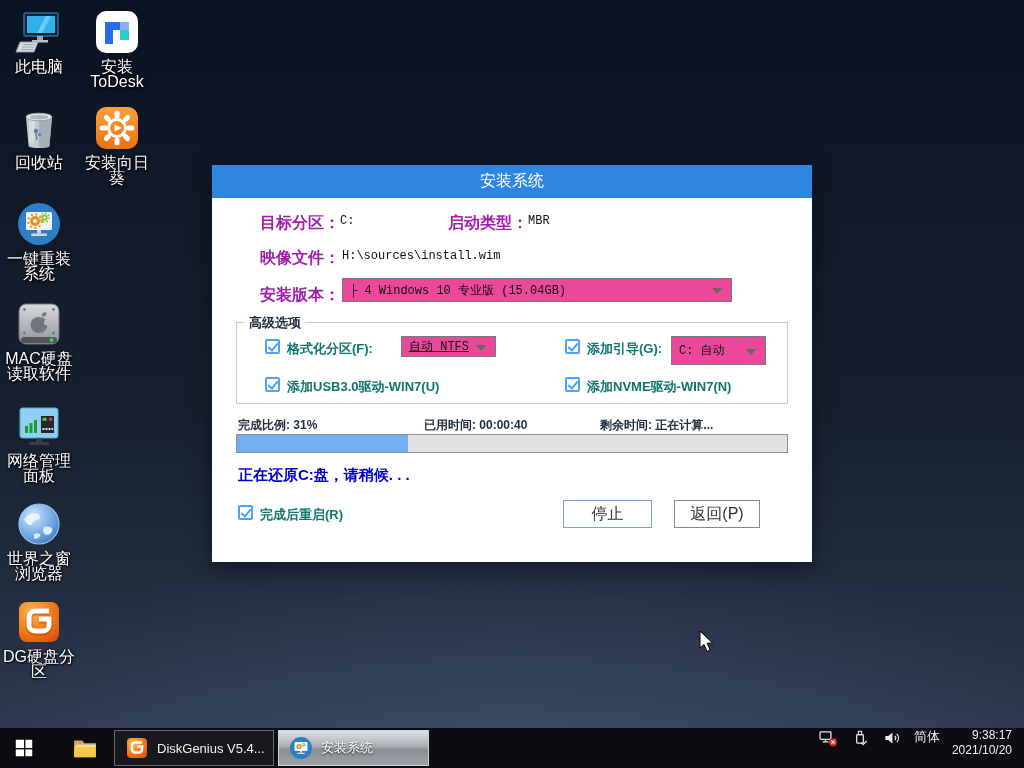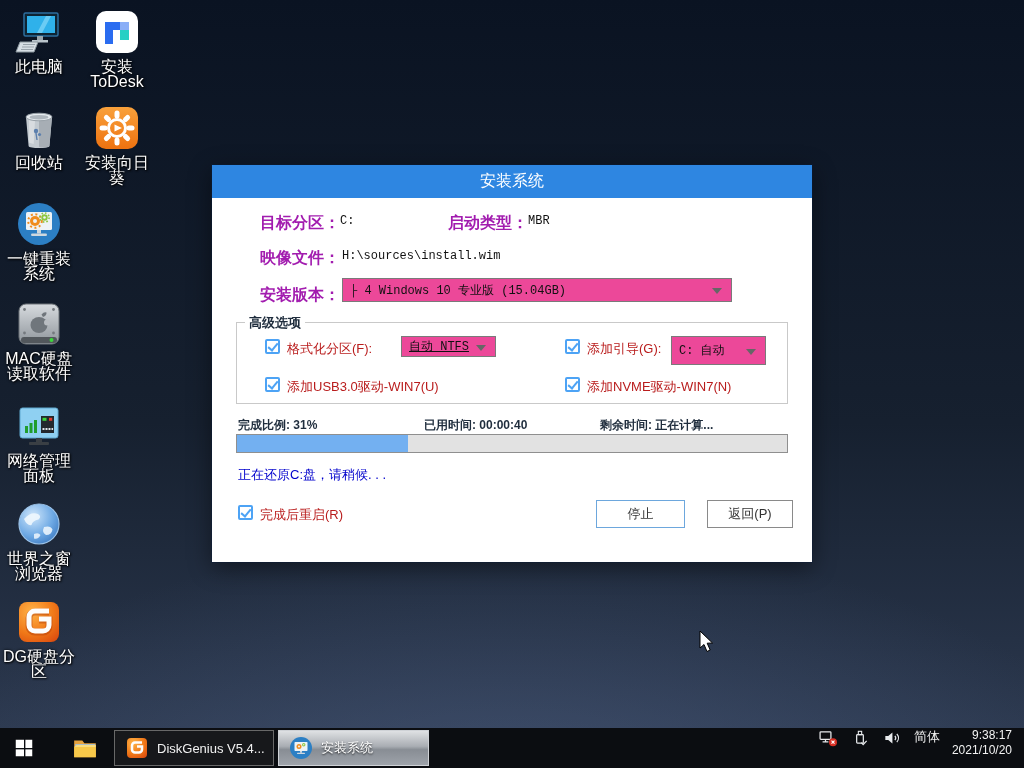--- a/index.html
+++ b/index.html
@@ -43,31 +43,31 @@
   .groupbox { position:absolute; left:24px; top:157px; width:552px; height:82px; border:1px solid #c9c9c9; }
   .groupbox-legend {
     position:absolute; top:-9px; left:8px; background:#fff; padding:0 4px;
     font-size:13px; font-weight:bold; color:#1f2d3d;
   }
   .cb { position:absolute; width:15px; height:15px; border:2px solid var(--checkbox-accent,#4da3f5); border-radius:2px; background:#fff; }
   .cb::after {
     content:''; position:absolute; left:3px; top:0px; width:4px; height:8px;
     border:solid var(--checkbox-accent,#4da3f5); border-width:0 2px 2px 0; transform:rotate(40deg);
   }
-  .cb-label { position:absolute; font-size:13px; color:#b91c1c; }
+  .cb-label { position:absolute; font-size:13px; color:#0f766e;font-weight:bold; }
   .stat { position:absolute; font-size:12px; font-weight:bold; color:#1f2d3d; }
   .progress-track {
     position:absolute; left:24px; top:269px; width:552px; height:19px;
     background:#e2e2e2; border:1px solid #8f8f8f;
   }
   .progress-fill { height:100%; width:31%; background:var(--progress-fill,#73b0f1); }
-  .status-line { position:absolute; left:26px; top:301px; font-size:13px; font-weight:normal; color:var(--status-text,#0000cc); }
+  .status-line { position:absolute; left:26px; top:301px; font-size:15px; font-weight:bold; color:var(--status-text,#0000cc); }
   .dlg-btn {
-    position:absolute; top:335px; height:28px; background:#fff; font-size:13px; color:#333;
-    display:flex; align-items:center; justify-content:center; font-family:"Liberation Sans",sans-serif; cursor:default;margin-left:33px;
+    position:absolute; top:335px; height:28px; background:#fff; font-size:16px; color:#333;
+    display:flex; align-items:center; justify-content:center; font-family:"Liberation Sans",sans-serif; cursor:default;
   }
   .btn-stop { left:351px; width:89px; border:1px solid #6da7dd; }
   .btn-back { left:462px; width:86px; border:1px solid #8a8a8a; }
 
   
   .taskbar {
     position:absolute; left:0; bottom:0; width:1024px; height:40px;
     background:#0b0d11; display:flex; align-items:center;
   }
   .tb-start { width:48px; height:40px; display:flex; align-items:center; justify-content:center; }

